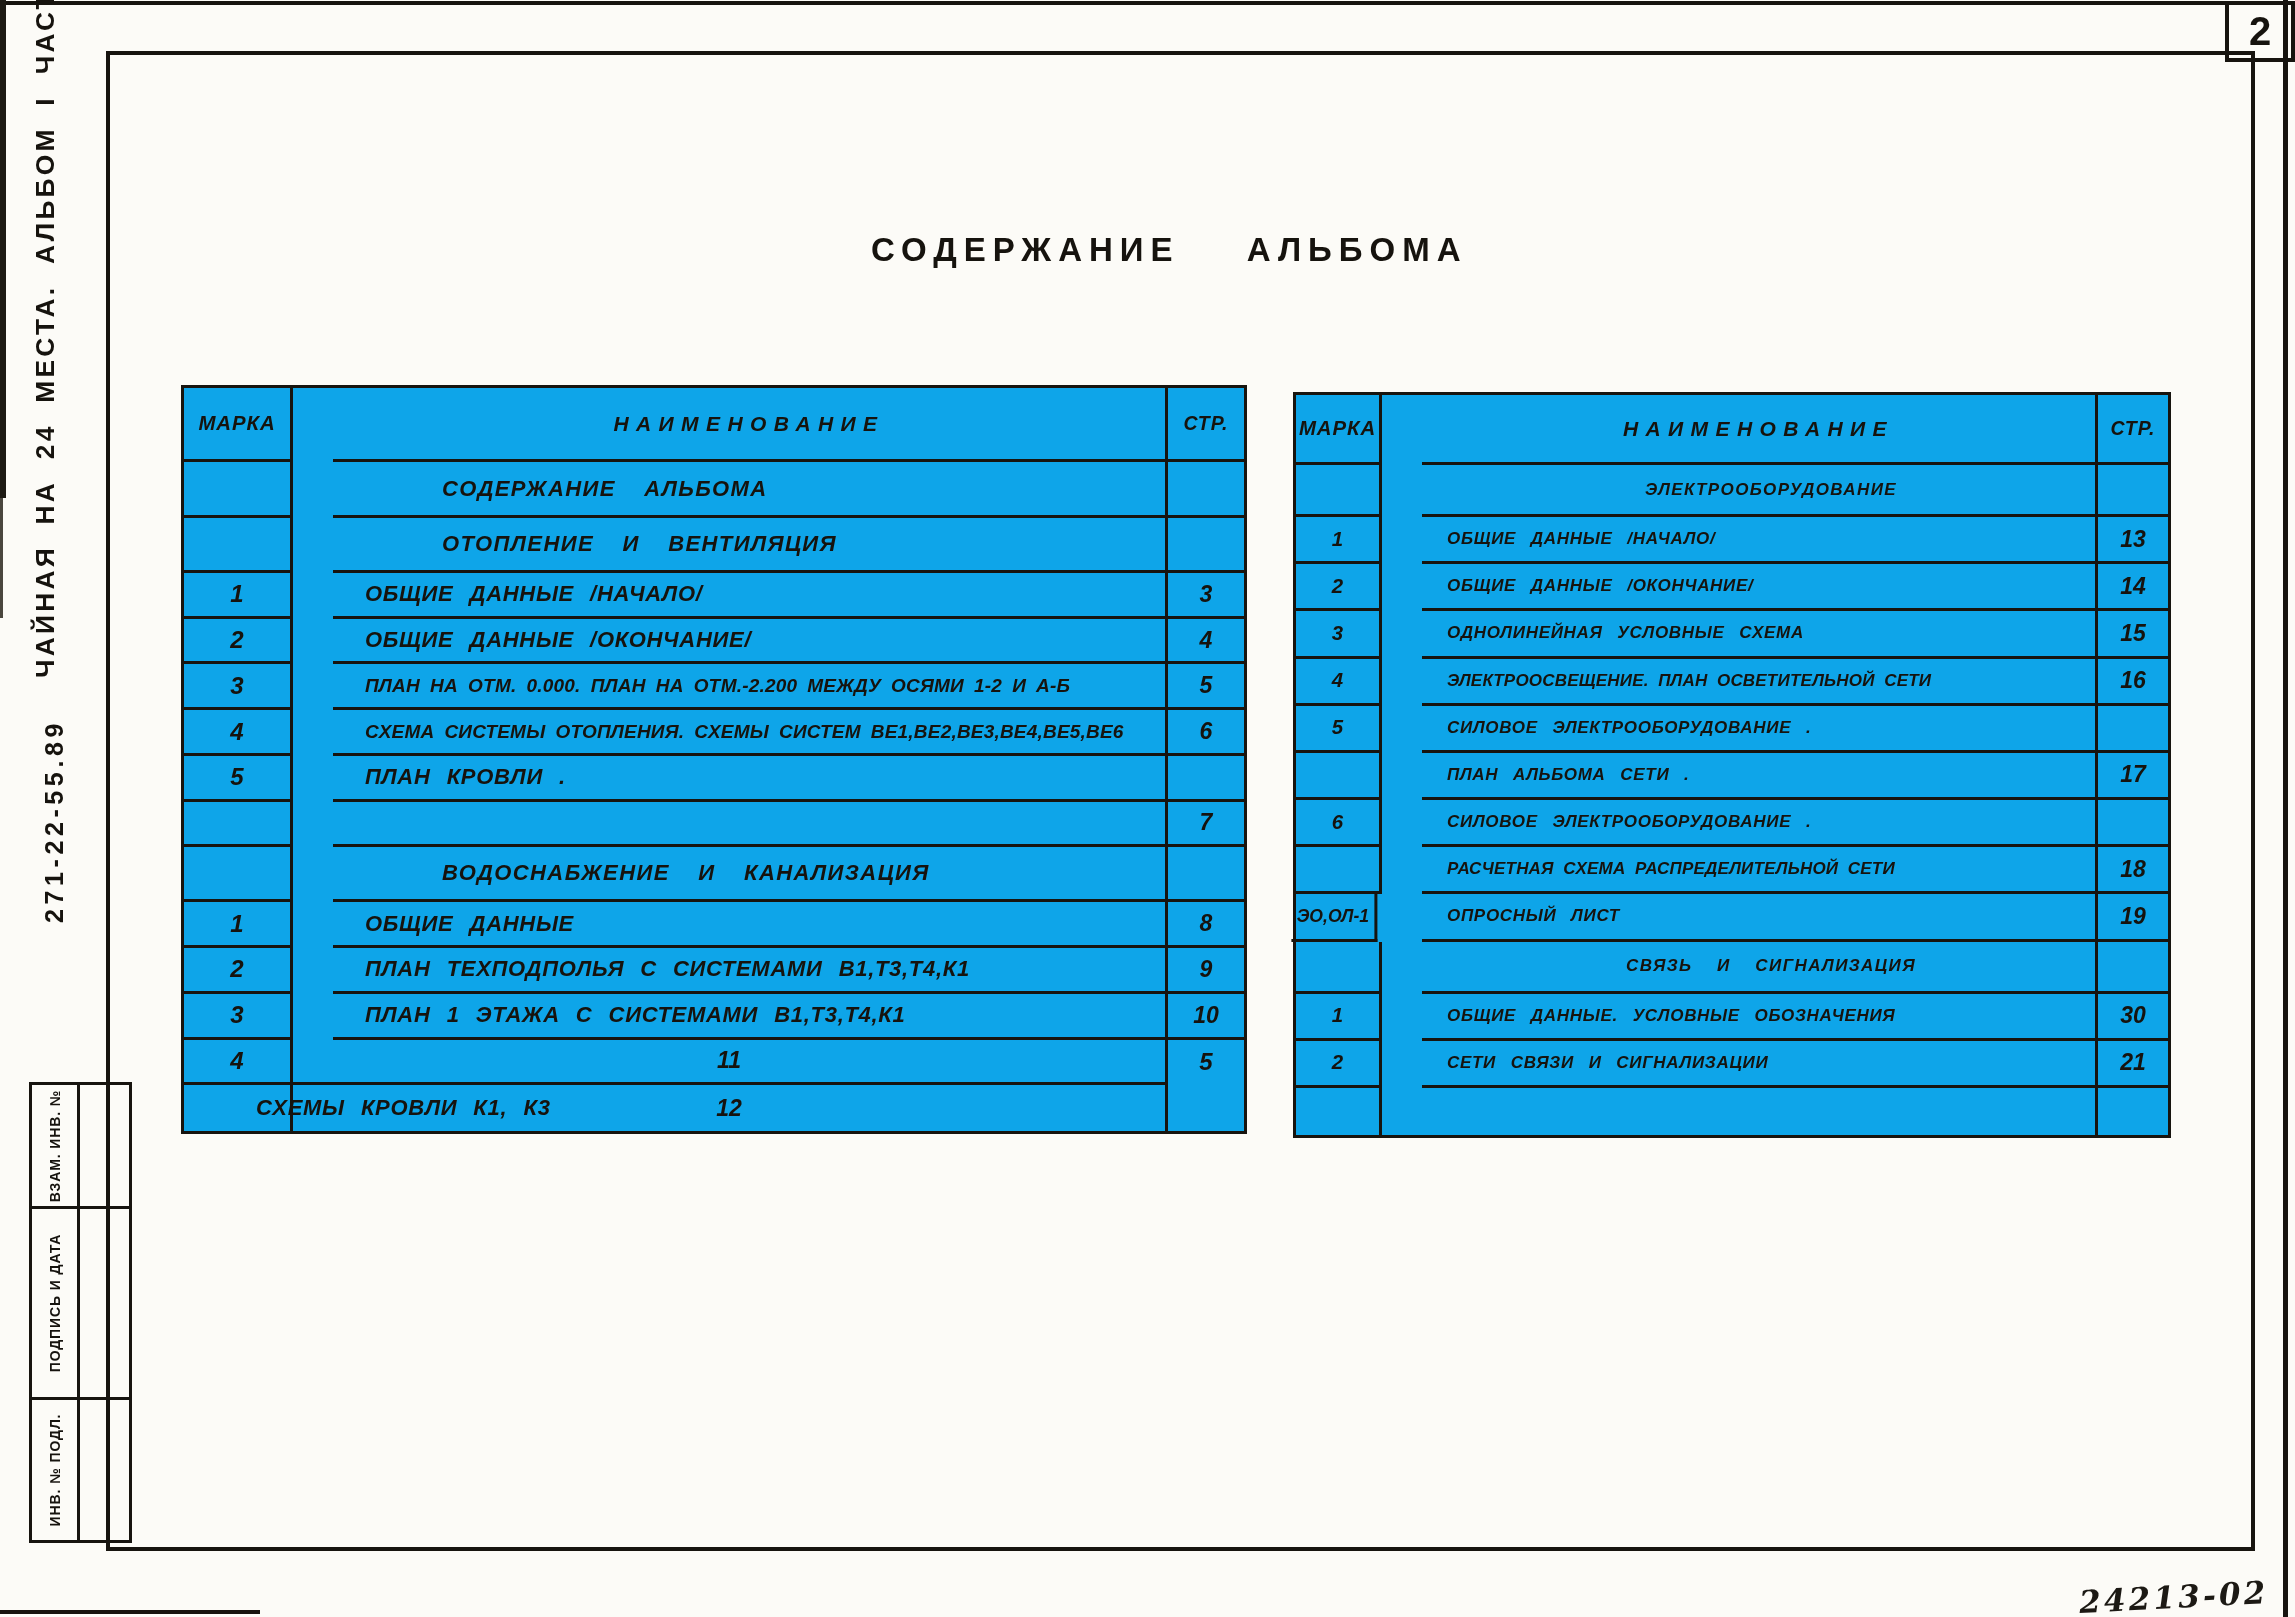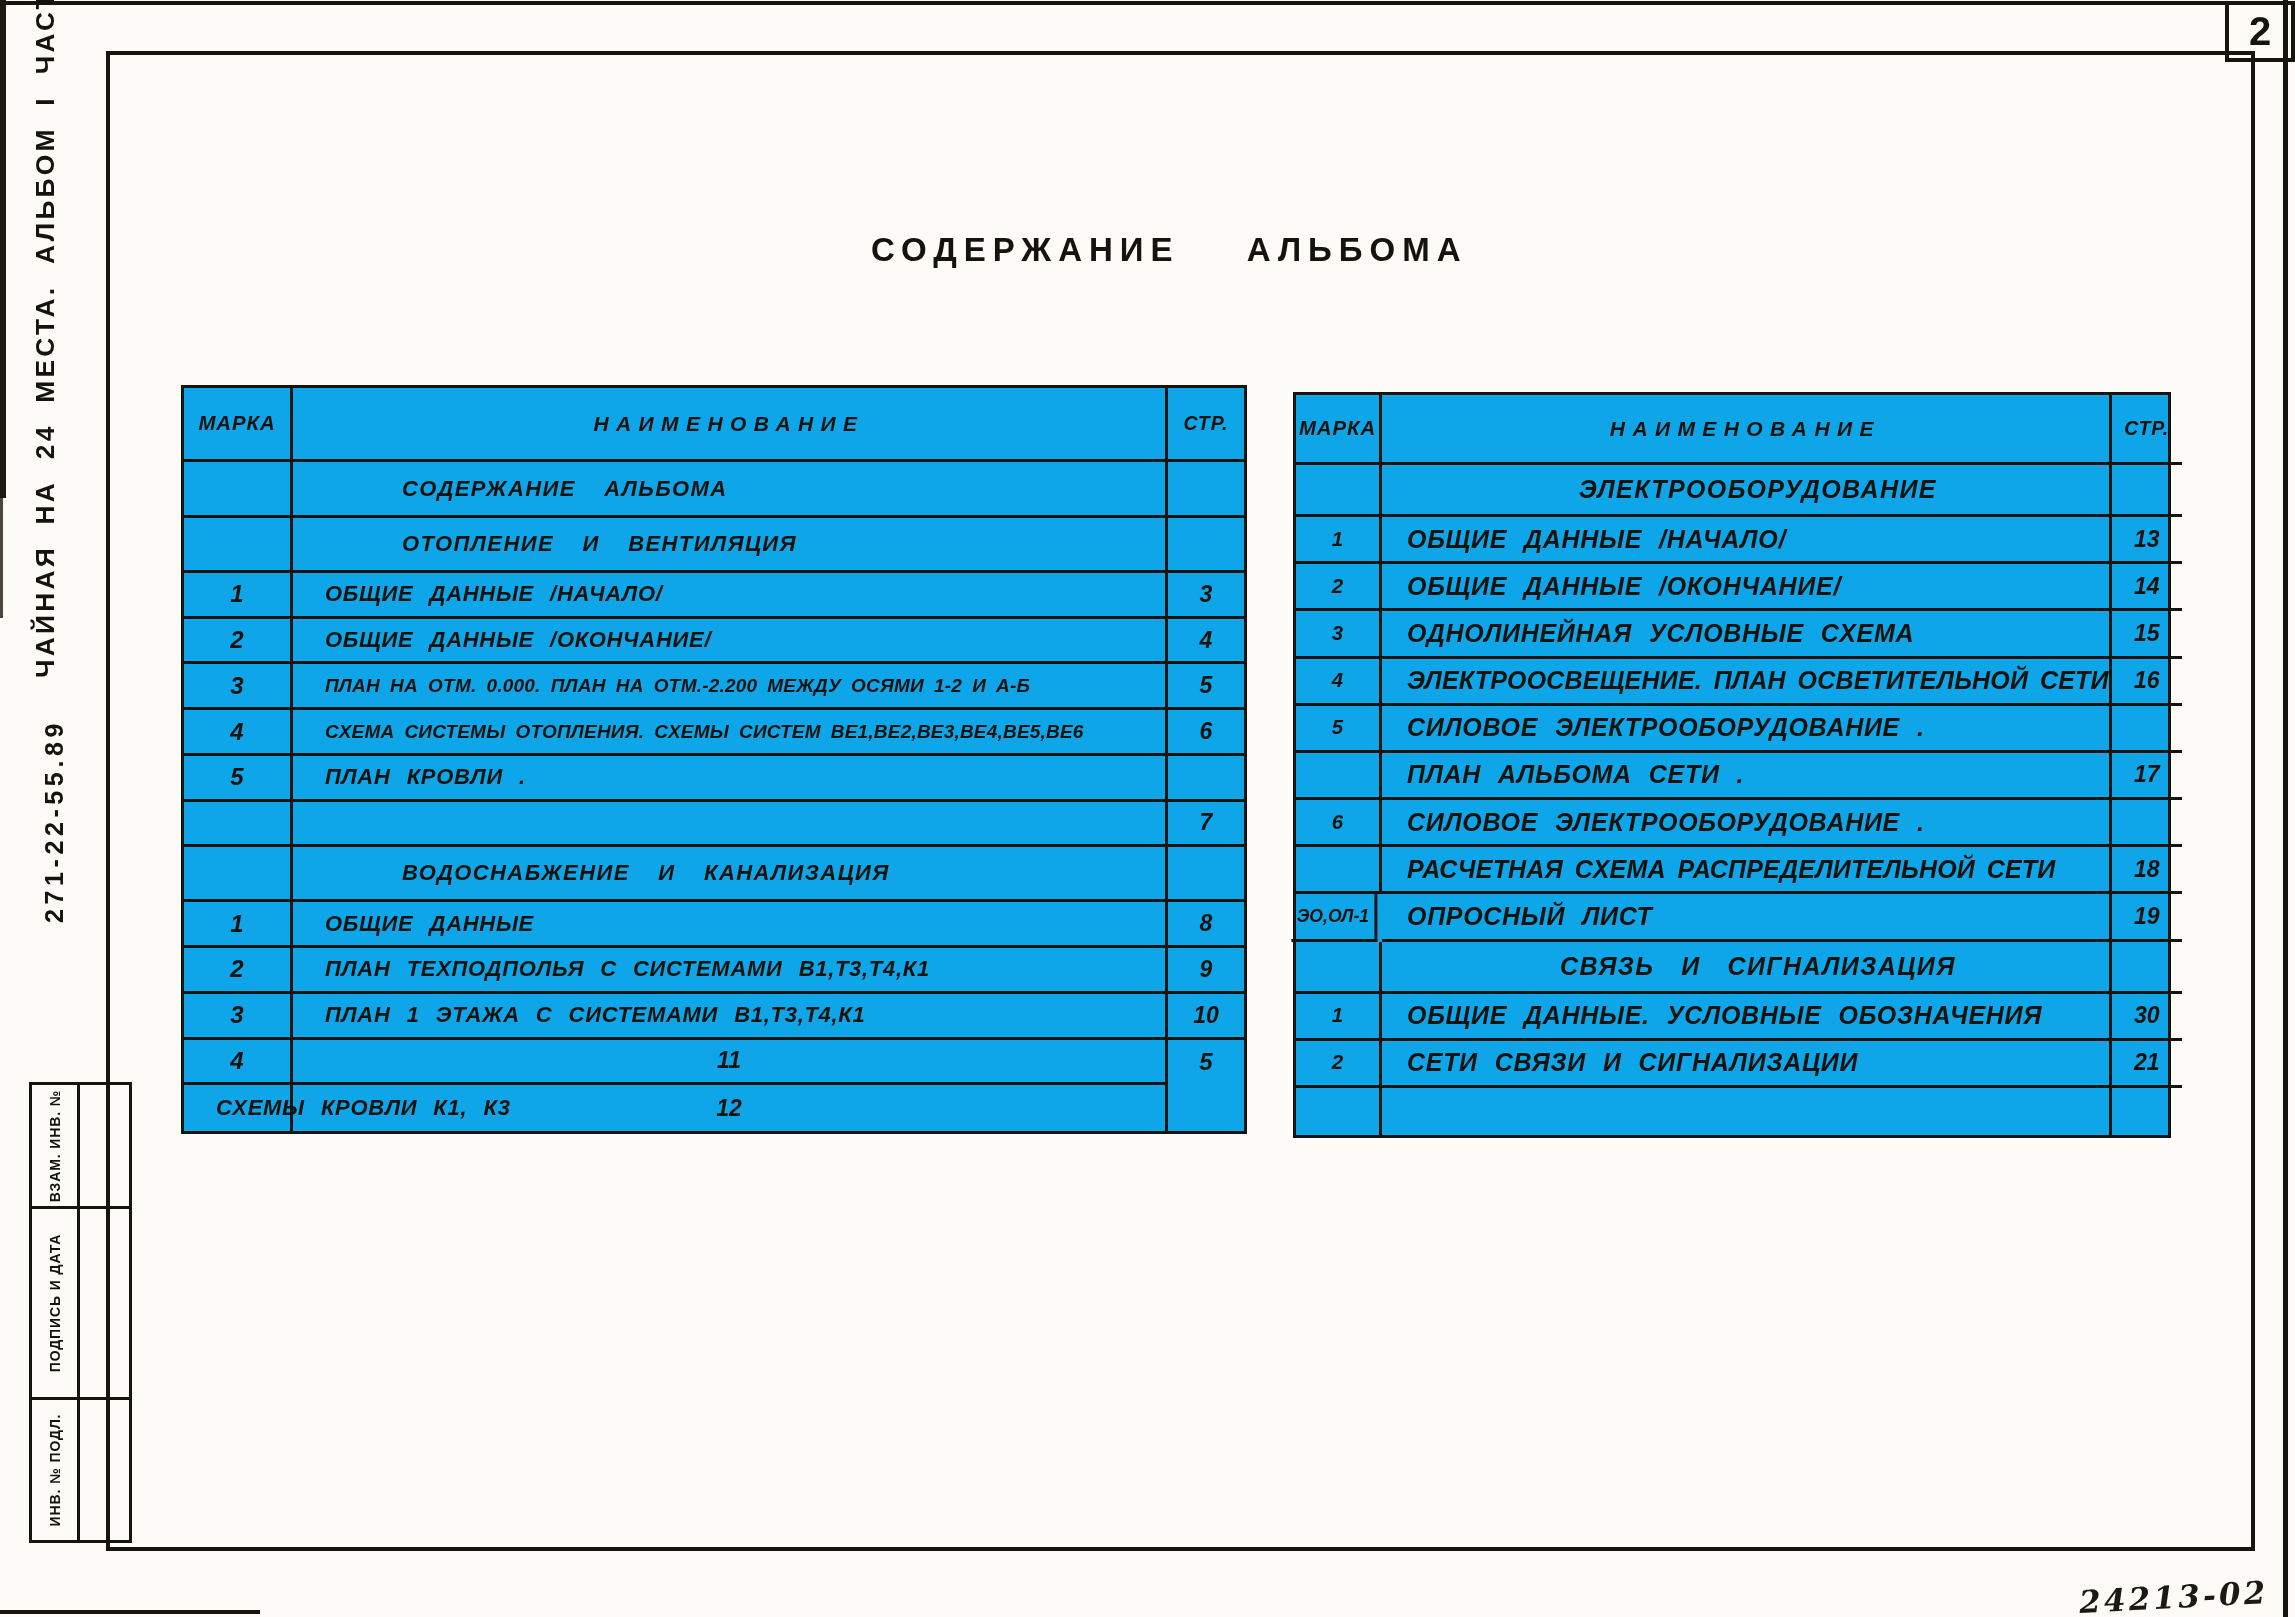--- a/index.html
+++ b/index.html
@@ -81,30 +81,30 @@
     border-right:3.2px solid #17140f;border-bottom:3.2px solid #17140f;
     box-sizing:border-box;display:flex;align-items:center;
     overflow:visible;white-space:nowrap;
   }
   .toc .cell:nth-child(3n){border-right:none;}
   .toc .cell:nth-last-child(-n+3){border-bottom:none;}
   .toc .c-marka{justify-content:center;font-size:24px;font-weight:700;}
   .toc .c-page{justify-content:center;font-size:23px;font-weight:700;}
   .toc .c-name{
     justify-content:flex-start;padding-left:32px;
-    font-size:22px;font-weight:700;letter-spacing:0.7px;word-spacing:9.3px;
+    font-size:22px;font-weight:700;letter-spacing:0.7px;word-spacing:9.3px;margin-left:40px;
   }
   .toc .h{font-weight:700;}
   .toc .h.c-marka{font-size:20.4px;letter-spacing:0.9px;}
   .toc .h.c-name{justify-content:center;padding-left:0;font-size:21px;letter-spacing:7.4px;}
   .toc .h.c-page{font-size:19.5px;letter-spacing:0.9px;}
   .toc .section{padding-left:109px;letter-spacing:1.4px;word-spacing:21px;}
   .toc-right .section{padding-left:0;justify-content:center;word-spacing:18.5px;}
   .toc .small{font-size:19px;word-spacing:4.6px;letter-spacing:0.2px;}
-  .toc-right .c-name{font-size:25px;padding-left:25px;}
+  .toc-right .c-name{font-size:17px;padding-left:25px;}
   .toc-right .c-marka{font-size:20.4px;}
   .toc-right .c-marka.tight{font-size:17.6px;letter-spacing:0;transform:translateX(-4.6px);}
 
   
   .doc-number{
     position:absolute;left:2079px;top:1579px;
     font-family:"DejaVu Serif", serif;font-style:italic;font-weight:700;
     font-size:31px;letter-spacing:3.2px;transform:rotate(-3deg);color:#1c1914;
   }
 </style>

